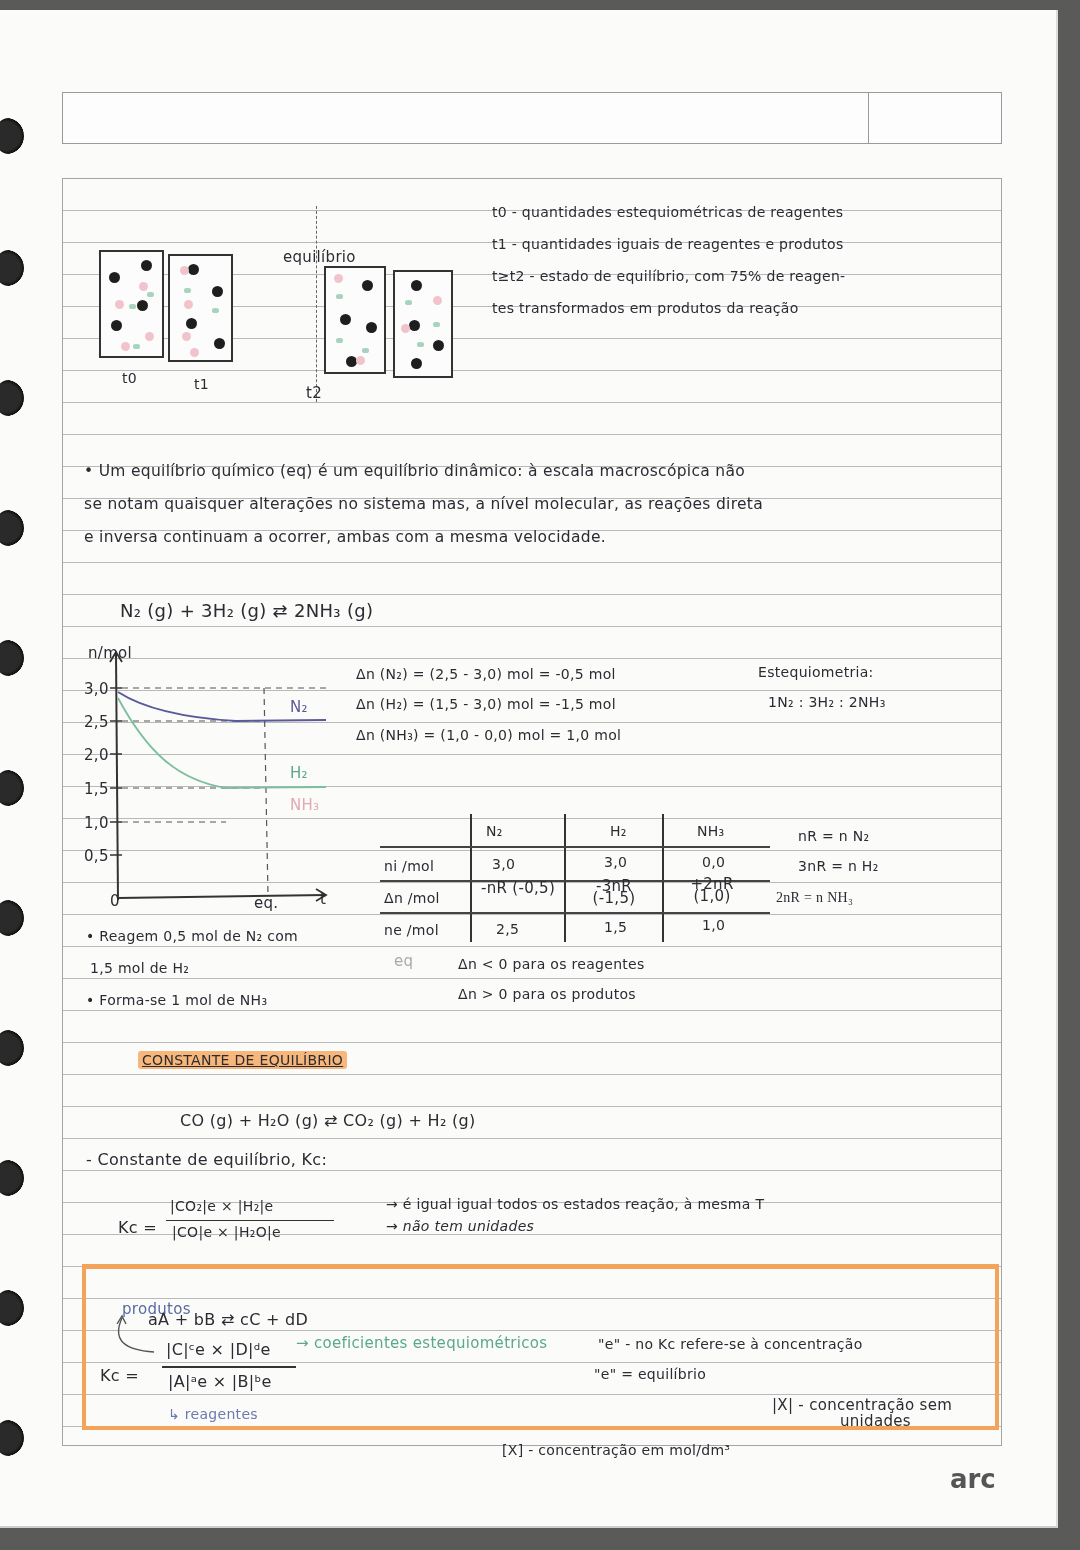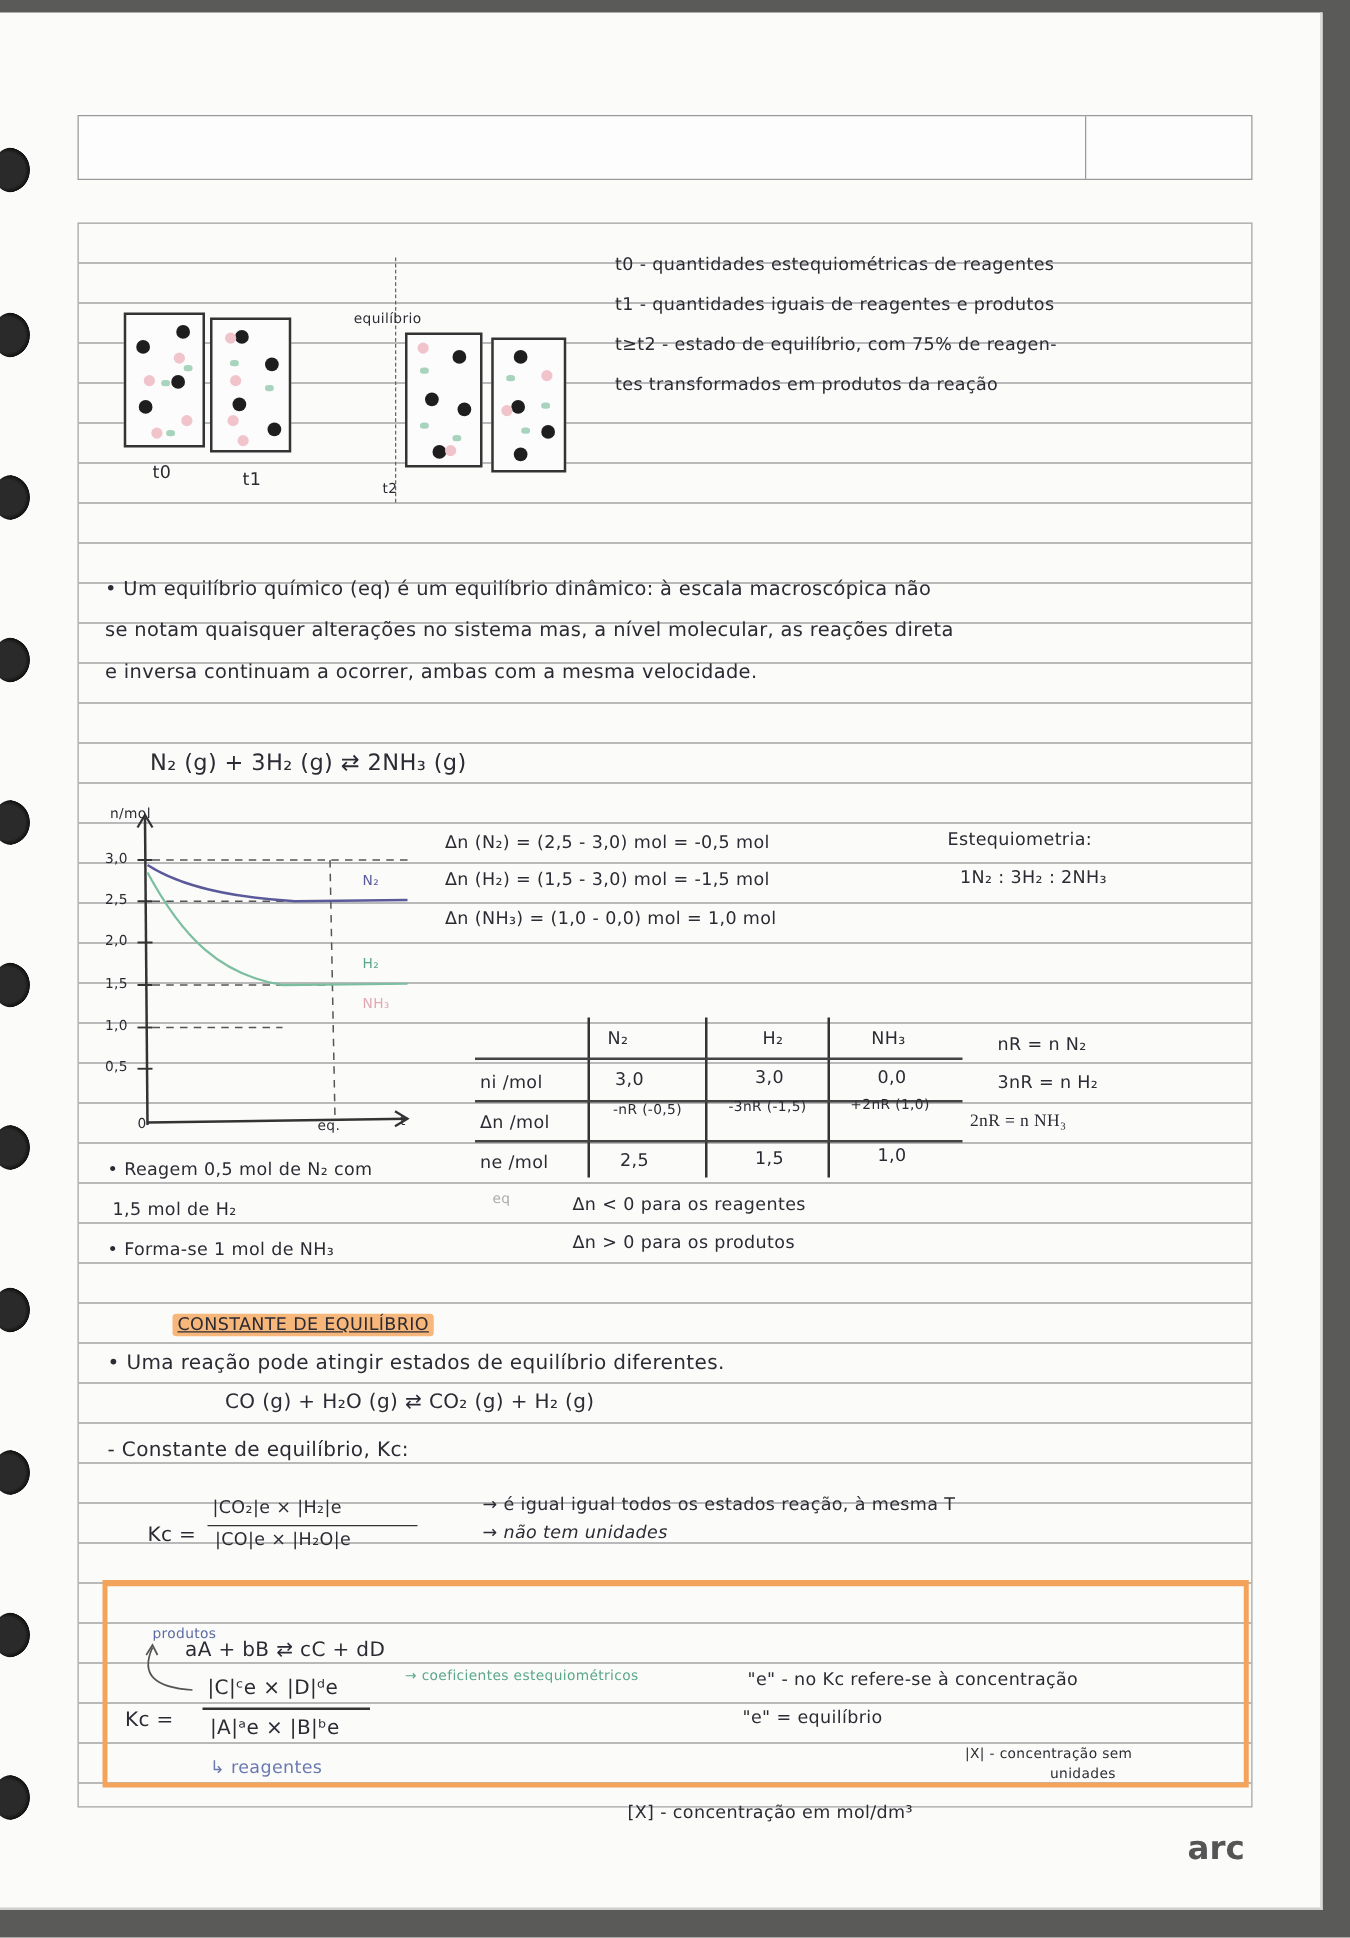--- a/index.html
+++ b/index.html
@@ -36,21 +36,21 @@
   }
   .hw {
     position: absolute;
     font-family: "DejaVu Sans", sans-serif;
     color: #2b2b33;
     font-size: 16px;
     letter-spacing: 0.3px;
     white-space: nowrap;
   }
   .sm { font-size: 14px; }
-  .xs { font-size: 11px; }
+  .xs { font-size: 15px; }
   .green { color: #5aa88a; }
   .purple { color: #5a5a9a; }
   .pink { color: #e2a9b5; }
   .box {
     position: absolute; border: 2.5px solid #333;
     background: #fcfcfc;
   }
   .dot { position: absolute; width: 11px; height: 11px; border-radius: 50%; background: #1e1e1e; }
   .pdot { position: absolute; width: 9px; height: 9px; border-radius: 50%; background: #f1c4cc; }
   .gdot { position: absolute; width: 7px; height: 5px; border-radius: 40%; background: #a8d4bd; }
@@ -249,21 +249,20 @@
   <div class="hw sm" style="left:458px; top:946px;">Δn &lt; 0 para os reagentes</div>
   <div class="hw sm" style="left:458px; top:976px;">Δn &gt; 0 para os produtos</div>
 
   <div class="hw sm" style="left:86px; top:918px;">• Reagem 0,5 mol de N₂ com</div>
   <div class="hw sm" style="left:90px; top:950px;">1,5 mol de H₂</div>
   <div class="hw sm" style="left:86px; top:982px;">• Forma-se 1 mol de NH₃</div>
 
   <div class="hw sm" style="left:138px; top:1042px;text-decoration:underline;">
     <span class="highlight">CONSTANTE DE EQUILÍBRIO</span>
   </div>
-  <div class="hw" style="left:86px; top:1070px;">• Uma reação pode atingir estados de equilíbrio diferentes.</div>
   <div class="hw" style="left:180px; top:1101px;">CO (g) + H₂O (g) ⇄ CO₂ (g) + H₂ (g)</div>
   <div class="hw" style="left:86px; top:1140px;">- Constante de equilíbrio, Kc:</div>
 
   <div>
     <div class="hw" style="left:118px; top:1208px;">Kc =</div>
     <div class="hw sm" style="left:170px; top:1188px;">|CO₂|e × |H₂|e</div>
     <div class="frac-line" style="left:166px; top:1210px; width:168px;"></div>
     <div class="hw sm" style="left:172px; top:1214px;">|CO|e × |H₂O|e</div>
   </div>
   <div class="hw sm" style="left:386px; top:1186px;">→ é igual igual todos os estados reação, à mesma T</div>
@@ -274,21 +273,21 @@
   <div class="hw" style="left:148px; top:1300px;">aA + bB ⇄ cC + dD</div>
   <svg style="position:absolute; left:104px; top:1300px;" width="60" height="46">
     <path d="M50,42 C20,40 8,30 18,8" fill="none" stroke="#555" stroke-width="1.4"></path>
     <polyline points="13,14 18,6 22,14" fill="none" stroke="#555" stroke-width="1.4"></polyline>
   </svg>
   <div class="hw" style="left:100px; top:1356px;">Kc =</div>
   <div class="hw" style="left:166px; top:1330px;">|C|ᶜe × |D|ᵈe</div>
   <div class="frac-line" style="left:162px; top:1356px; width:134px; border-top-width:2px;"></div>
   <div class="hw" style="left:168px; top:1362px;">|A|ᵃe × |B|ᵇe</div>
   <div class="hw sm" style="left:168px; top:1396px; color:#6a7ab0;">↳ reagentes</div>
-  <div class="hw xs green" style="left:296px; top:1324px;margin-left:28px;">→ coeficientes estequiométricos</div>
+  <div class="hw xs green" style="left:296px; top:1324px;">→ coeficientes estequiométricos</div>
 
   <div class="hw sm" style="left:598px; top:1326px;">"e" - no Kc refere-se à concentração</div>
   <div class="hw sm" style="left:594px; top:1356px;">"e" = equilíbrio</div>
   <div class="hw sm" style="left:454px; top:1432px;margin-left:48px;">[X] - concentração em mol/dm³</div>
   <div class="hw xs" style="left:772px; top:1386px;">|X| - concentração sem</div>
   <div class="hw xs" style="left:840px; top:1402px;">unidades</div>
 
   <div class="logo">arc</div>
 </div>
 

